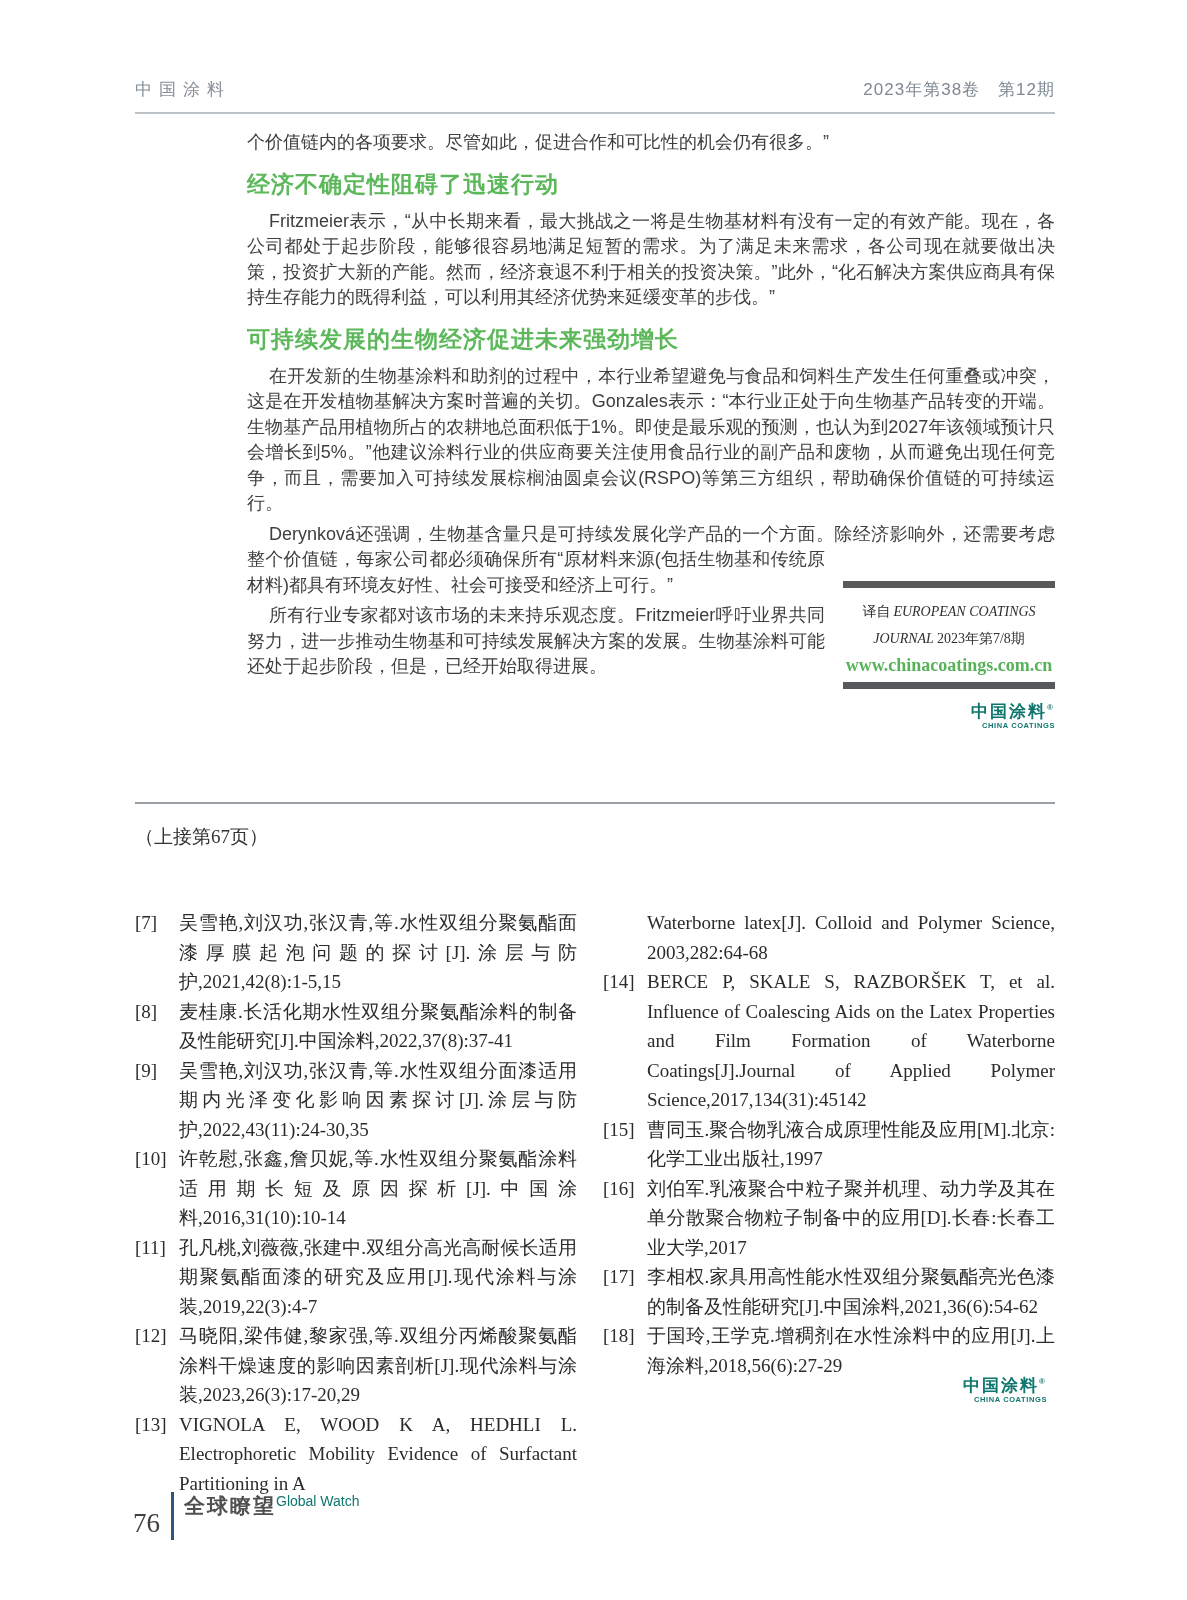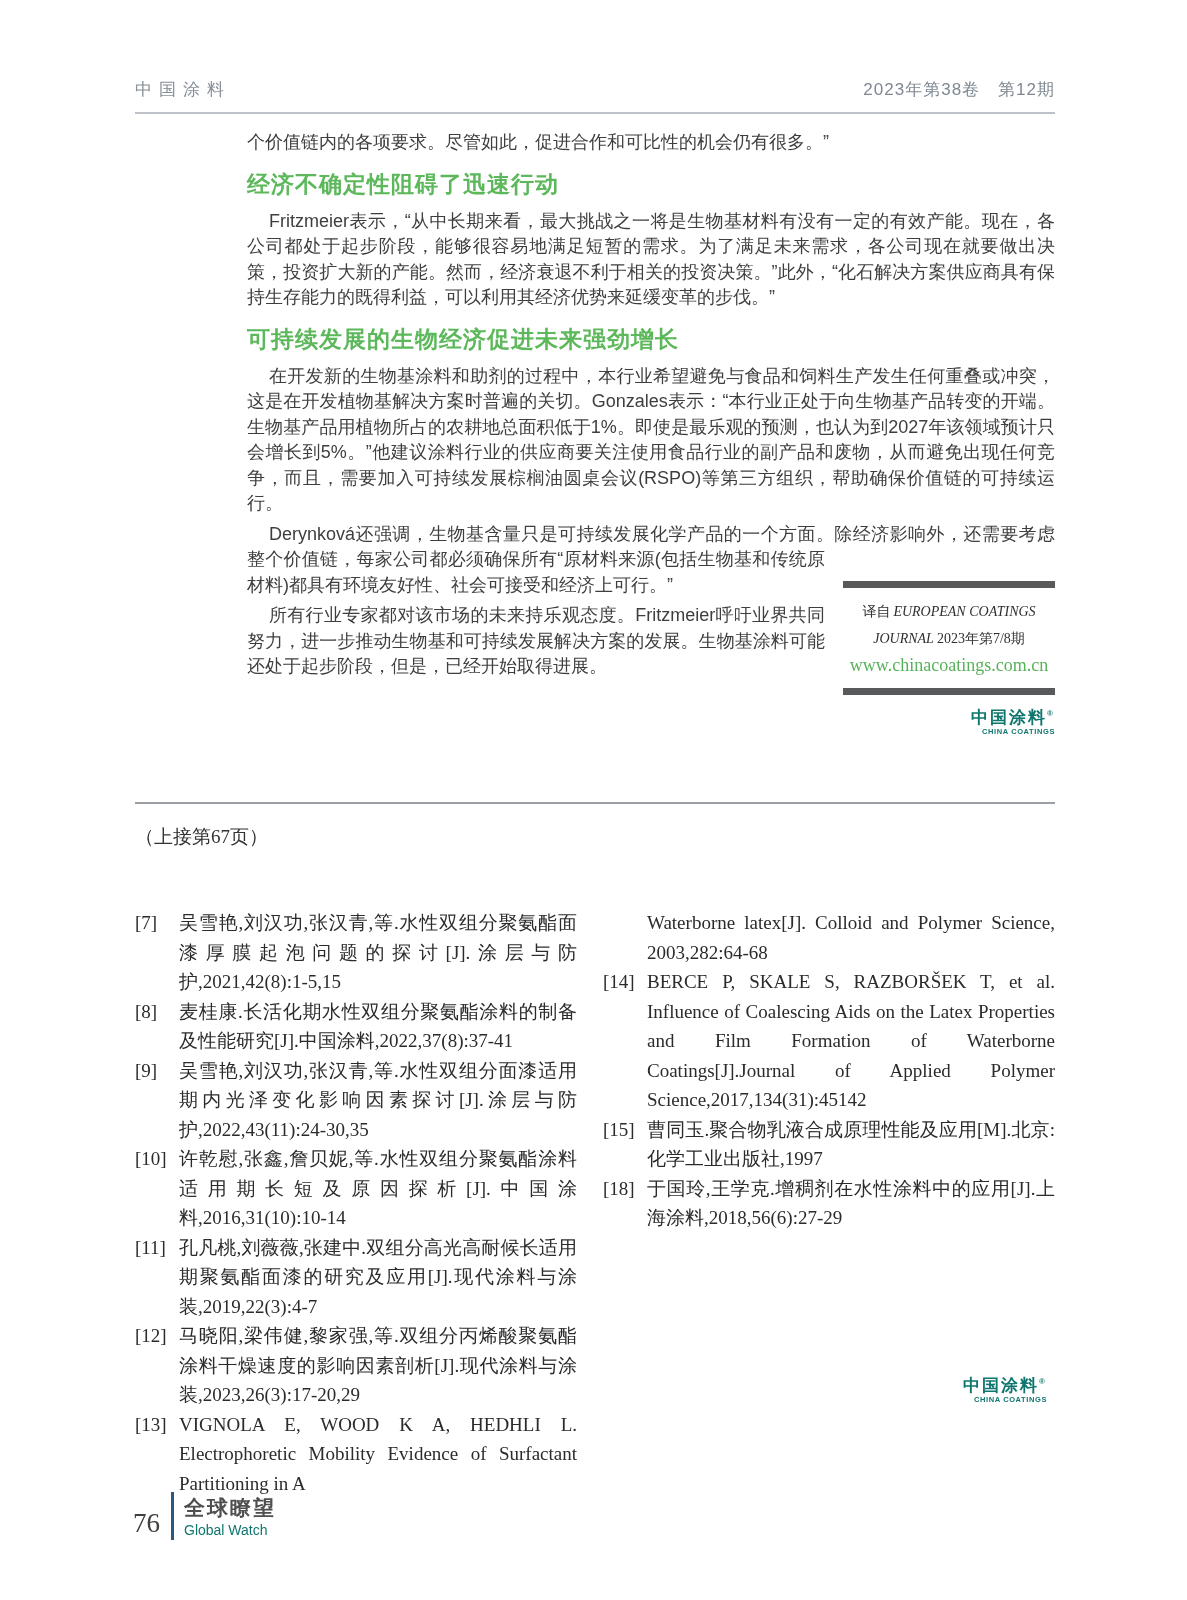--- a/index.html
+++ b/index.html
@@ -53,22 +53,23 @@
     font-family: "Liberation Serif", serif;
     font-size: 14px; line-height: 27px;
     text-align: center; color: #2f2f2f;
     margin-top: 10px;
   }
   .src-text i { font-style: italic; margin: 0 3px; }
   .src-link {
     font-family: "Liberation Serif", serif;
     font-size: 18px; line-height: 27px;
     text-align: center; color: #58b25a;
-    margin-bottom: 9px;
+    margin-bottom: 3px;
     cursor: pointer;
+    font-weight: bold;
   }
   .logo { text-align: right; color: #0f766e; }
   .logo-inline { margin-top: 9px; }
   .logo-cn { font-size: 17px; font-weight: bold; letter-spacing: 2px; line-height: 19px; }
   .logo-cn sup { font-size: 8px; }
   .logo-en { font-size: 7.5px; font-weight: bold; letter-spacing: 0.6px; line-height: 10px; }
   .clear { clear: both; }
 
   
   .refs-rule {
@@ -105,21 +106,21 @@
     top: 1492px; left: 133px;
     display: flex; align-items: stretch;
   }
   .page-num {
     font-family: "Liberation Serif", serif;
     font-size: 27px; color: #404040;
     align-self: flex-end;
     margin-right: 11px; line-height: 34px;
   }
   .footer-bar { width: 3px; height: 48px; background: #2c5781; margin-right: 10px; }
-  .footer-sec { display: flex; flex-direction: column; justify-content: center; }
+  .footer-sec { display: flex; flex-direction: row; justify-content: center; }
   .sec-cn { font-size: 21px; font-weight: 600; letter-spacing: 2px; color: #4f4f4f; line-height: 27px; }
   .sec-en { font-family: Liberation Sans, sans-serif; font-size: 14px; color: #0f766e; line-height: 18px; }
 </style>
 </head>
 <body>
 
 <div class="page">
 
   <div class="header">
     <span class="brand">中国涂料</span>
@@ -191,20 +192,28 @@
       </div>
       <div class="ref">
         <span class="ref-num">[14]</span>
         <div class="ref-text">BERCE P, SKALE S, RAZBORŠEK T, et al. Influence of Coalescing Aids on the Latex Properties and Film Formation of Waterborne Coatings[J].Journal of Applied Polymer Science,2017,134(31):45142</div>
       </div>
       <div class="ref">
         <span class="ref-num">[15]</span>
         <div class="ref-text">曹同玉.聚合物乳液合成原理性能及应用[M].北京:化学工业出版社,1997</div>
       </div>
       <div class="ref">
+        <span class="ref-num">[16]</span>
+        <div class="ref-text">刘伯军.乳液聚合中粒子聚并机理、动力学及其在单分散聚合物粒子制备中的应用[D].长春:长春工业大学,2017</div>
+      </div>
+      <div class="ref">
+        <span class="ref-num">[17]</span>
+        <div class="ref-text">李相权.家具用高性能水性双组分聚氨酯亮光色漆的制备及性能研究[J].中国涂料,2021,36(6):54-62</div>
+      </div>
+      <div class="ref">
         <span class="ref-num">[18]</span>
         <div class="ref-text">于国玲,王学克.增稠剂在水性涂料中的应用[J].上海涂料,2018,56(6):27-29</div>
       </div>
     </div>
   </div>
 
   <div class="logo bottom-logo">
     <div class="logo-cn"><span>中国涂料</span><sup>®</sup></div>
     <div class="logo-en">CHINA COATINGS</div>
   </div>

